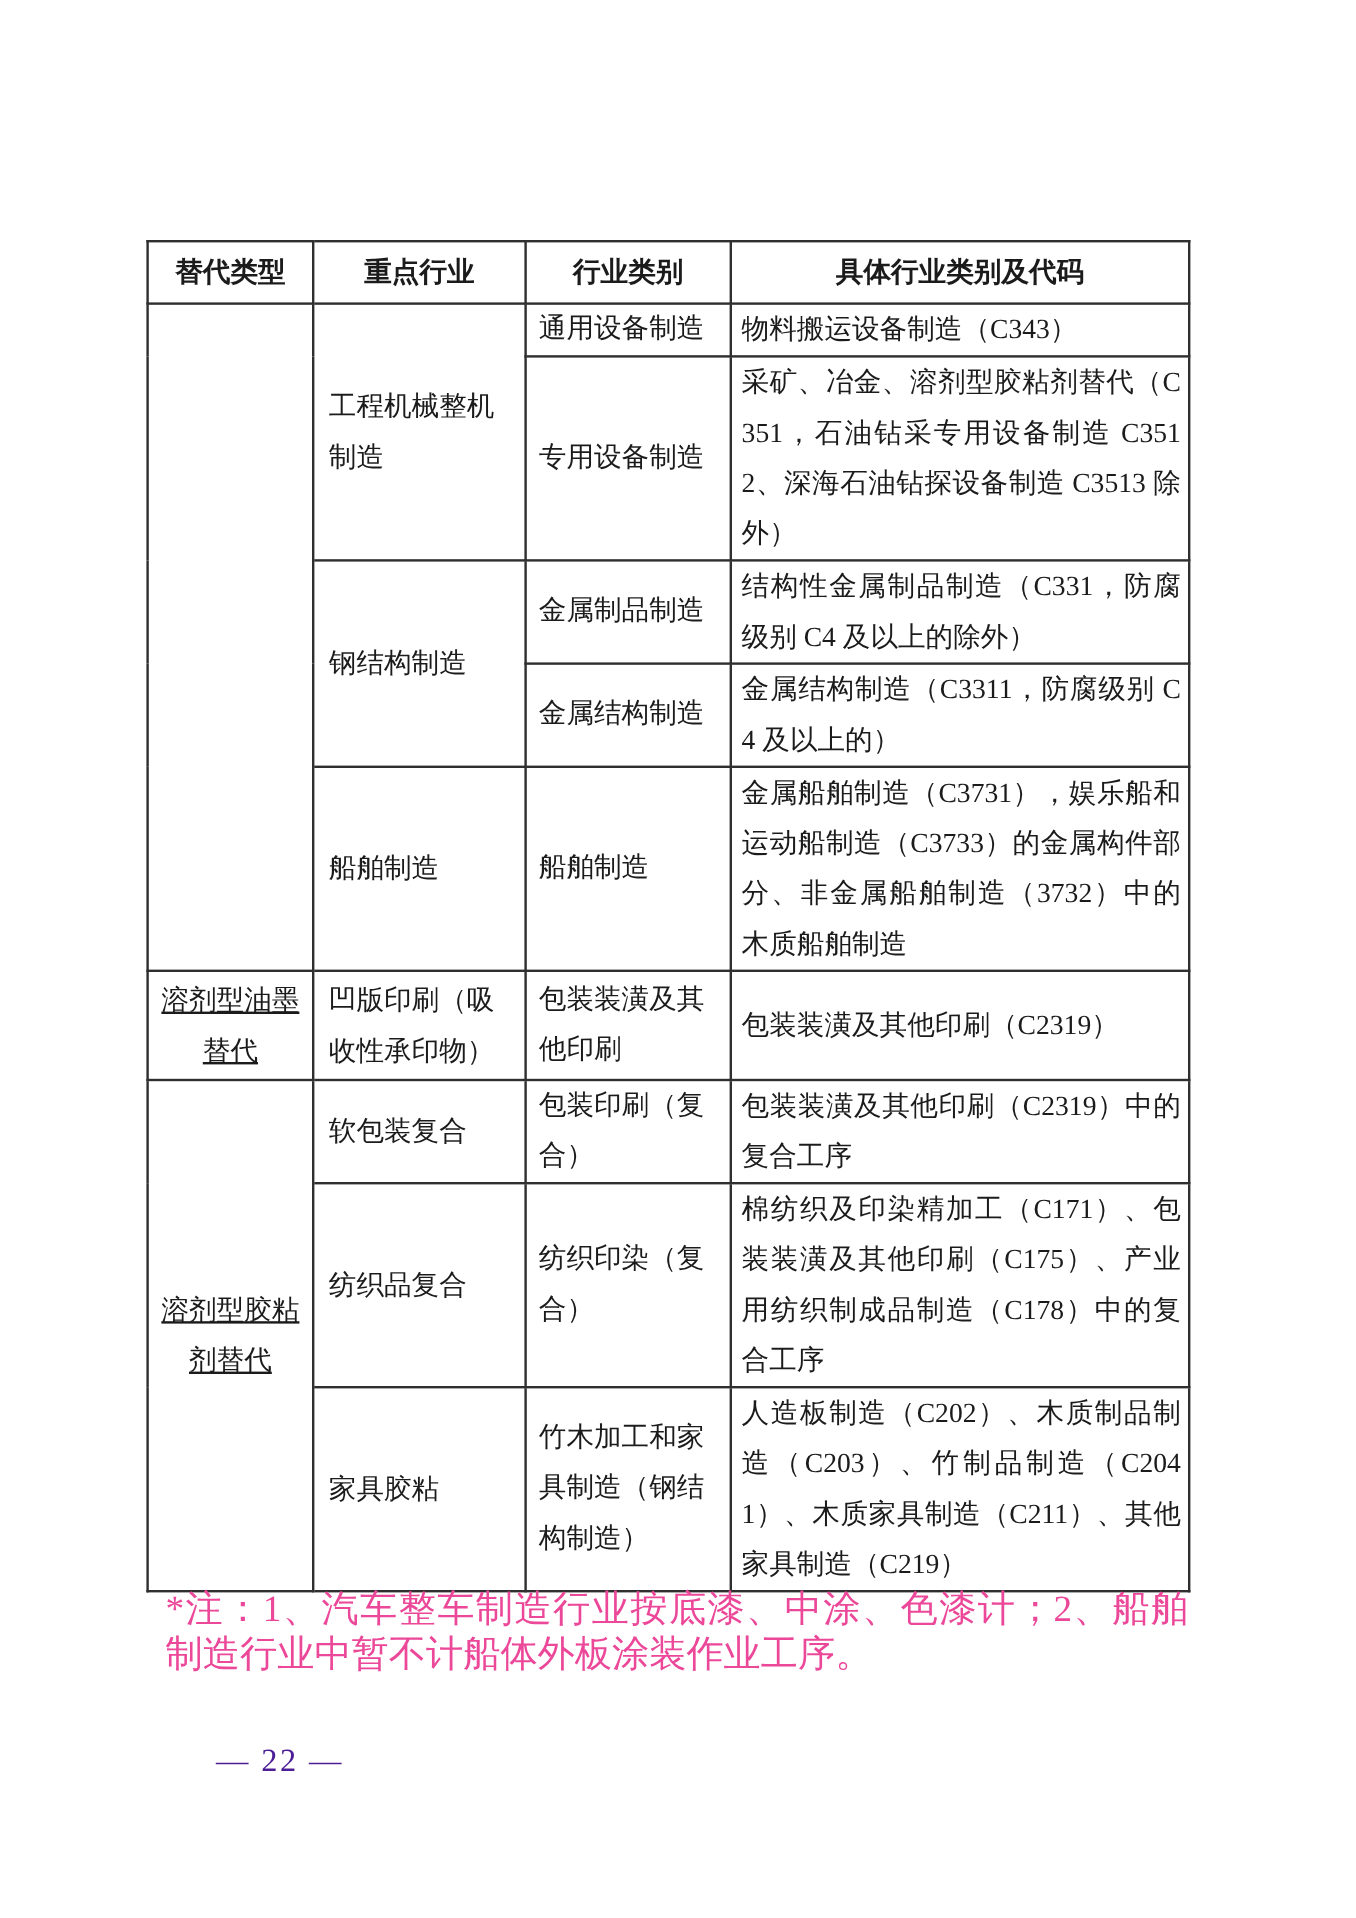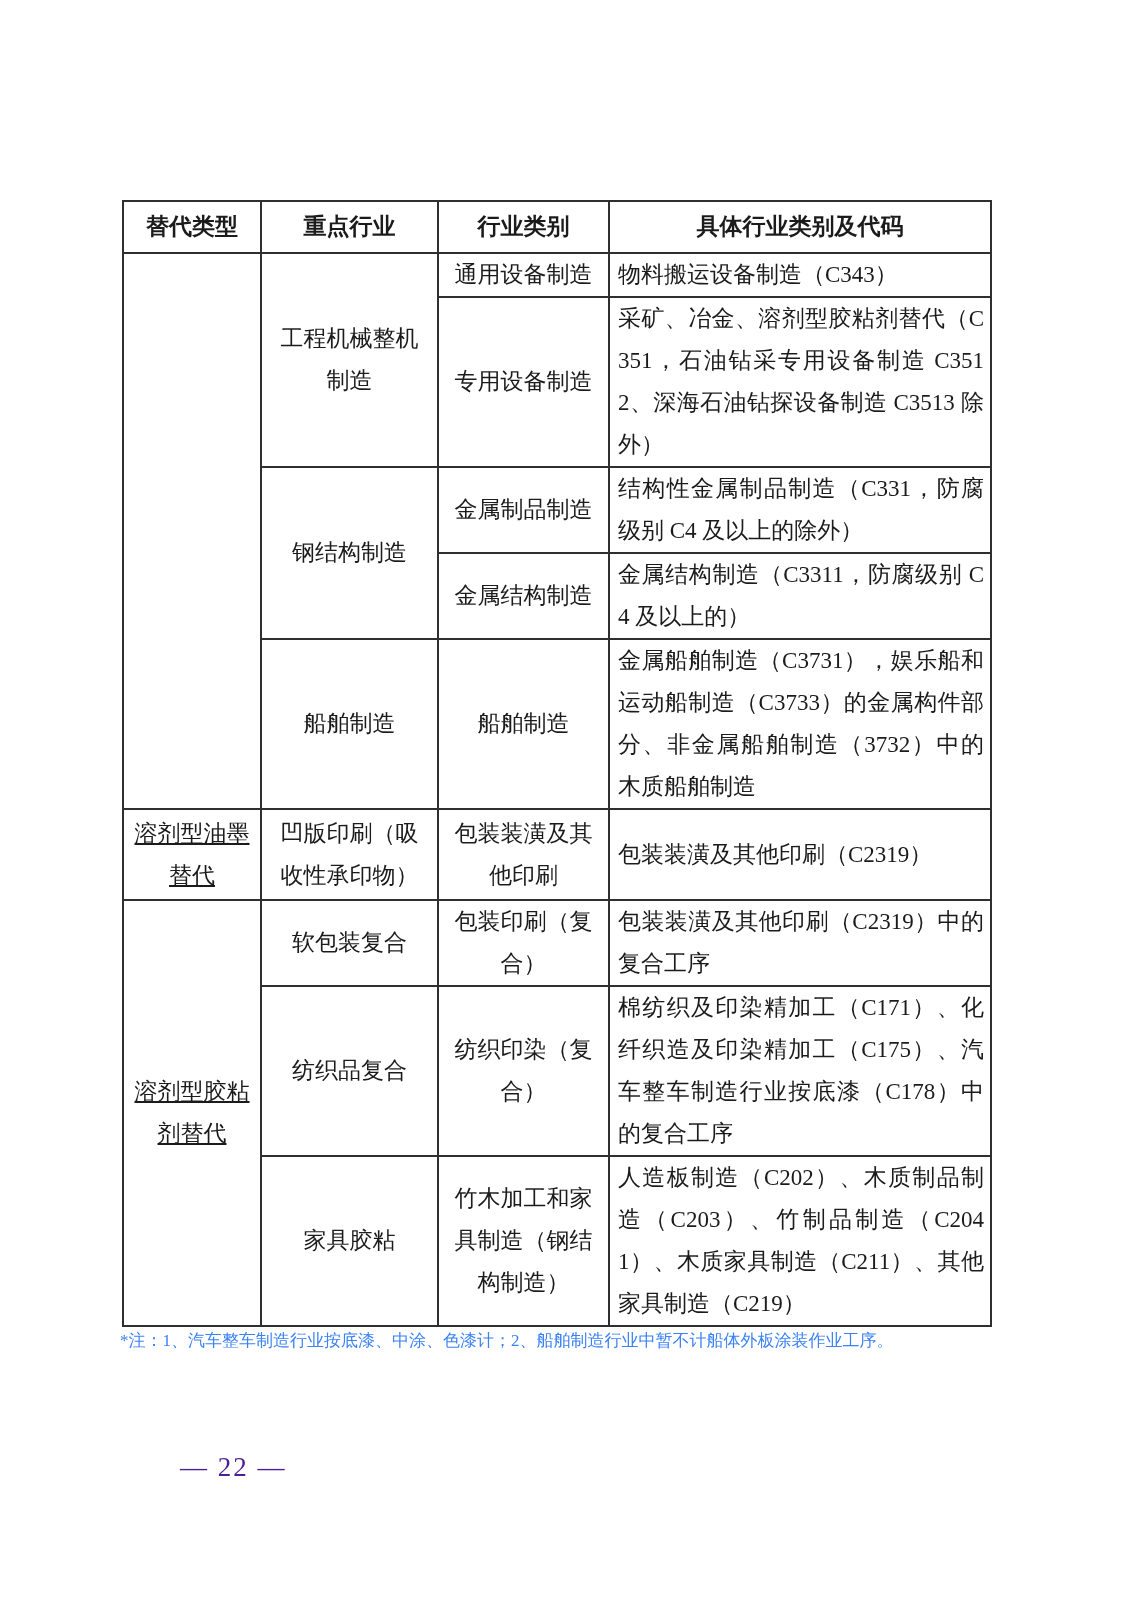--- a/index.html
+++ b/index.html
@@ -36,44 +36,44 @@
     overflow-wrap: anywhere;
   }
   table.industry th {
     font-weight: bold;
     text-align: center;
     height: 50px;
     padding: 0 4px;
     margin-top: 20px;
   }
   td.c1 { text-align: center; padding: 0 10px; text-decoration: underline; }
-  td.c2 { text-align: center; padding: 0 12px; }
-  td.c3 { text-align: center; padding: 0 10px; }
+  td.c2 { text-align: left; padding: 0 12px; }
+  td.c3 { padding: 0 10px; font-family: Liberation Mono, monospace; }
   td.c4 {
     text-align: justify;
     text-align-last: left;
     padding: 0 6px 0 8px;
   }
   tr.h43  { height: 43px;  }
   tr.h168 { height: 168px; }
   tr.h85  { height: 85px;  }
   tr.h169 { height: 169px; }
   tr.h91  { height: 91px;  }
   tr.h84  { height: 84px;  }
   tr.h166 { height: 166px; }
   .footnote {
     position: absolute;
-    left: 120px;
+    left: 138px;
     top: 1322px;
     width: 852px;
-    font-size: 17px;
+    font-size: 31px;
     line-height: 37px;
     text-align: justify;
     text-align-last: left;
-    color: #3b82f6;
+    color: #ec4899;
   }
   .page-number {
     position: absolute;
     left: 180px;
     top: 1452px;
     font-size: 27px;
     letter-spacing: 2px;
     color: #4c1d95;
   }
 </style>
@@ -130,21 +130,21 @@
       </tr>
       <tr class="h84">
         <td class="c1" rowspan="3">溶剂型胶粘剂替代</td>
         <td class="c2">软包装复合</td>
         <td class="c3">包装印刷（复合）</td>
         <td class="c4">包装装潢及其他印刷（C2319）中的复合工序</td>
       </tr>
       <tr class="h169">
         <td class="c2">纺织品复合</td>
         <td class="c3">纺织印染（复合）</td>
-        <td class="c4">棉纺织及印染精加工（C171）、化纤织造及印染精加工（C175）、汽车整车制造行业按底漆（C178）中的复合工序</td>
+        <td class="c4">棉纺织及印染精加工（C171）、包装装潢及其他印刷（C175）、产业用纺织制成品制造（C178）中的复合工序</td>
       </tr>
       <tr class="h166">
         <td class="c2">家具胶粘</td>
         <td class="c3">竹木加工和家具制造（钢结构制造）</td>
         <td class="c4">人造板制造（C202）、木质制品制造（C203）、竹制品制造（C2041）、木质家具制造（C211）、其他家具制造（C219）</td>
       </tr>
     </tbody>
   </table>
 
   <div class="footnote">*注：1、汽车整车制造行业按底漆、中涂、色漆计；2、船舶制造行业中暂不计船体外板涂装作业工序。</div>

